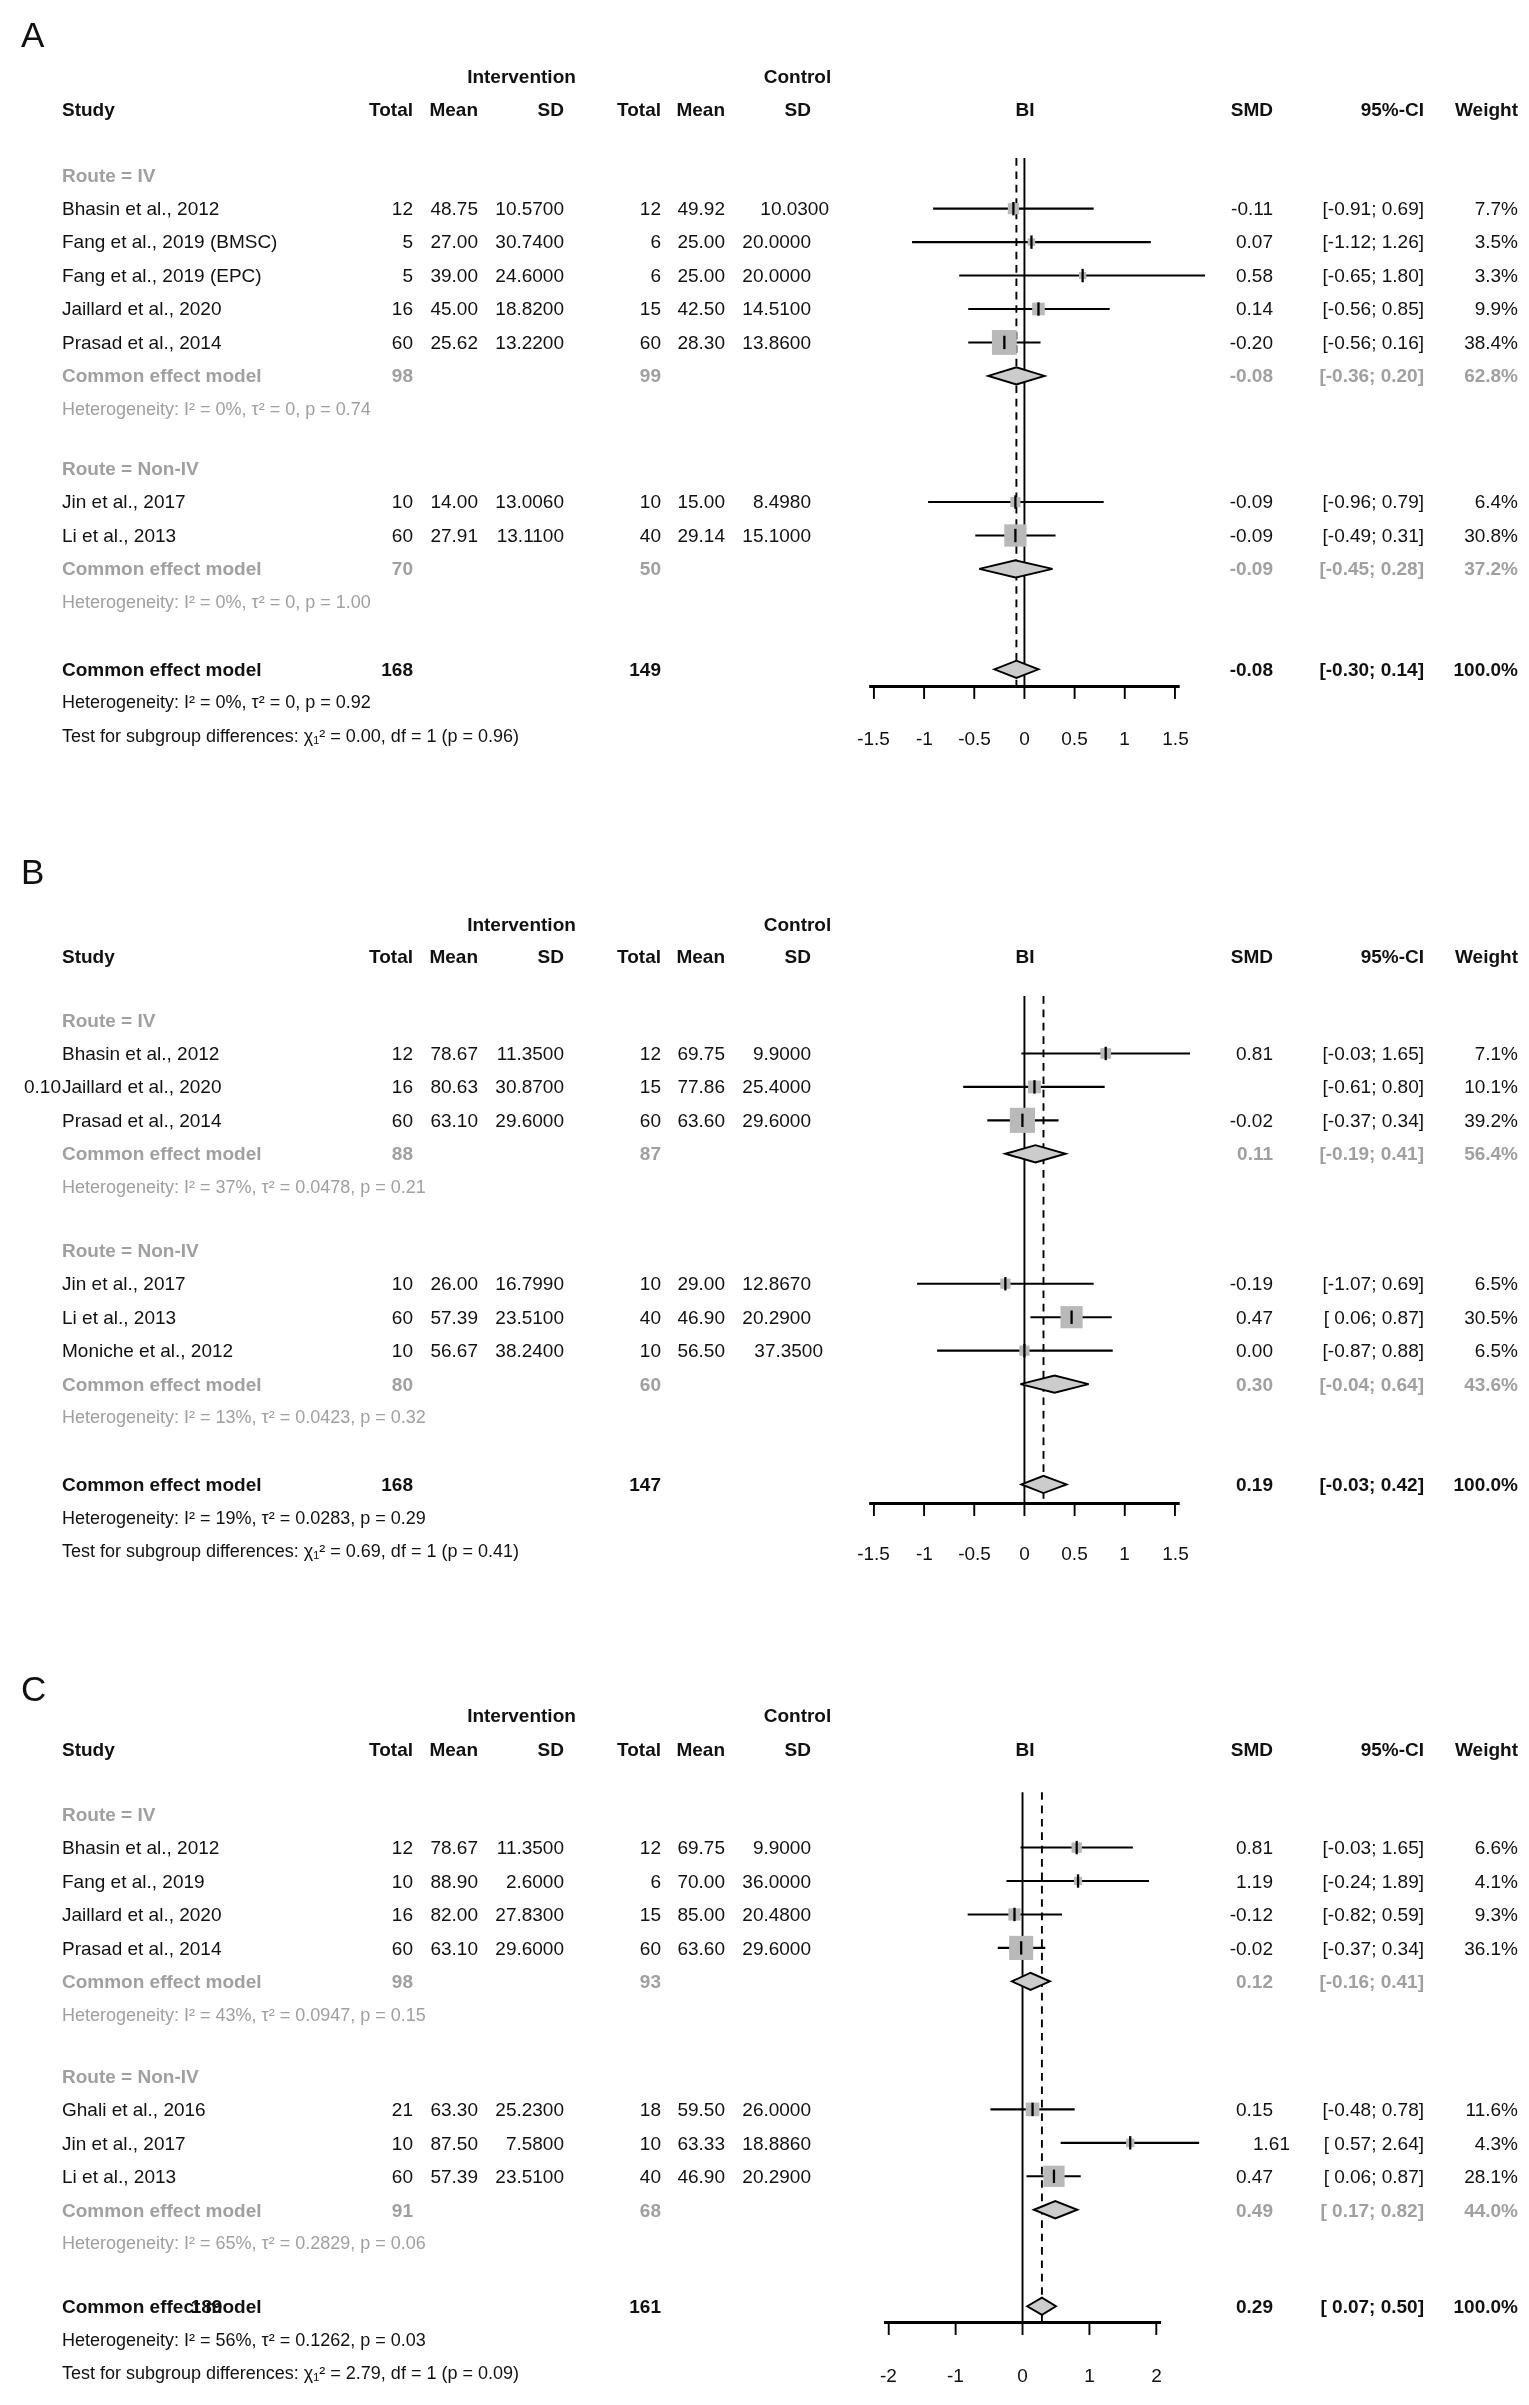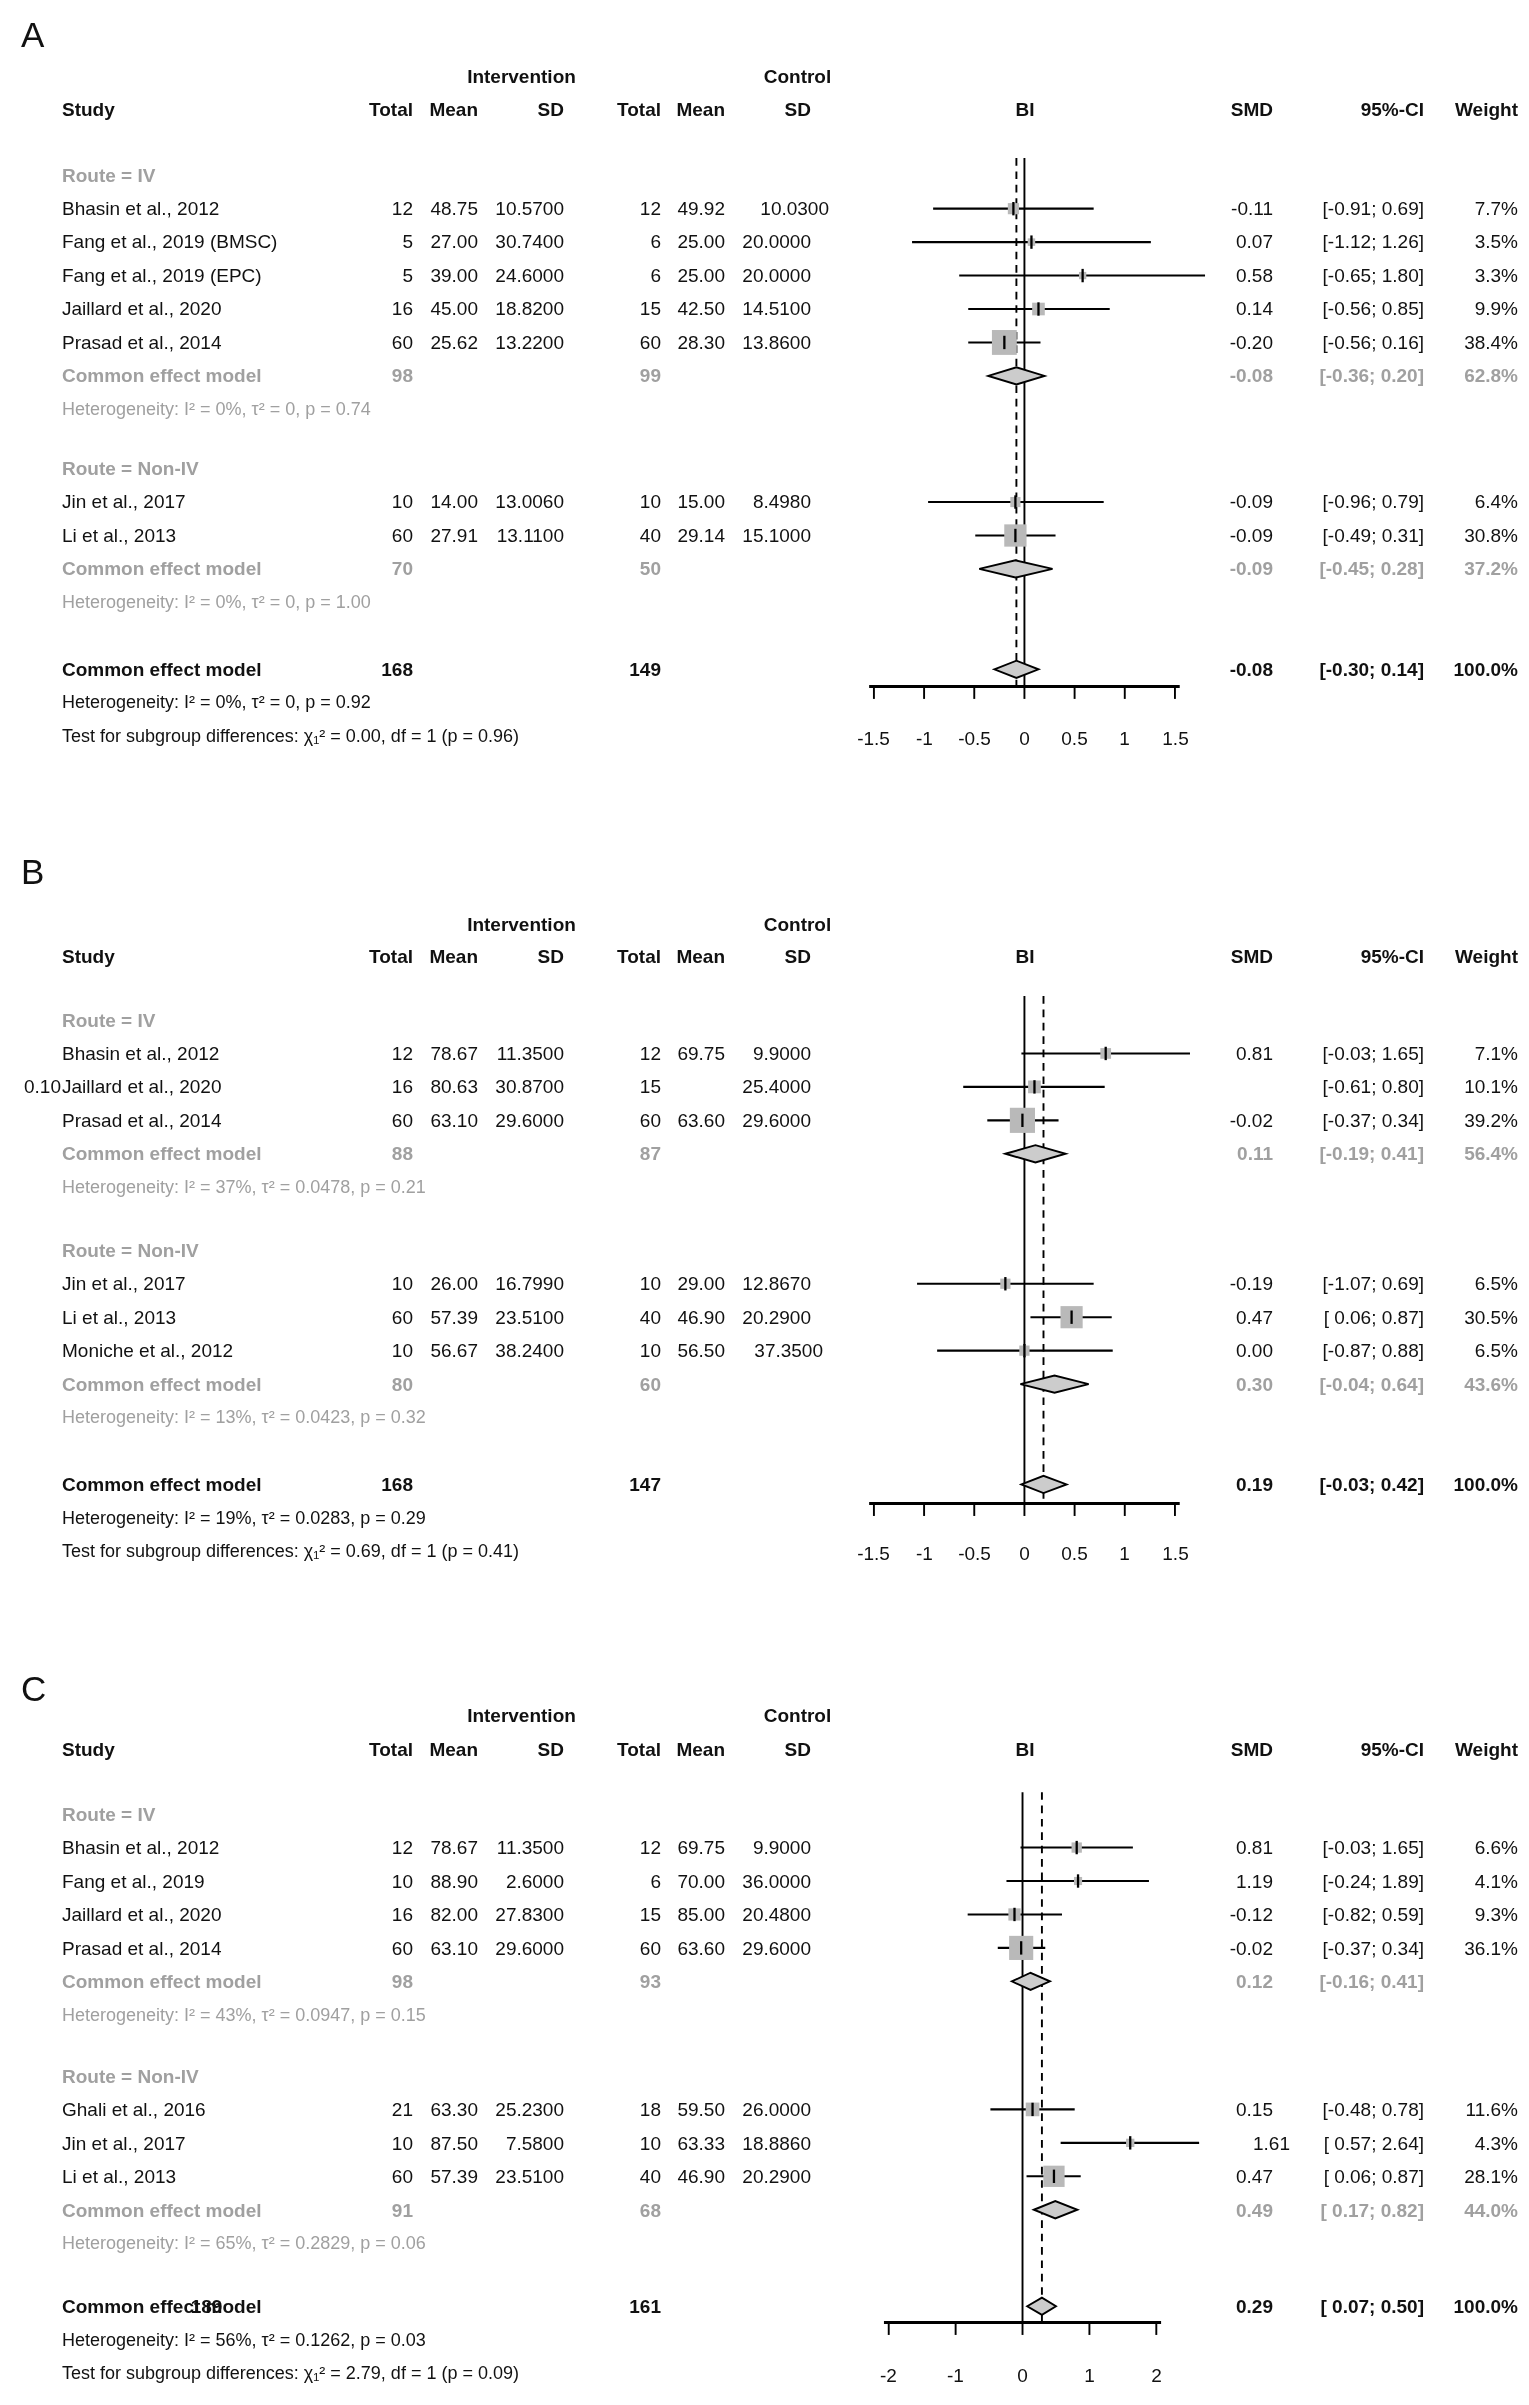--- a/index.html
+++ b/index.html
@@ -255,20 +255,21 @@
       <div class="txt num" style="top: 1041px; left: 0px; width: 725px; text-align: right;">69.75</div>
       <div class="txt num" style="top: 1041px; left: 0px; width: 811px; text-align: right;">9.9000</div>
       <div class="txt num" style="top: 1041px; left: 0px; width: 1273px; text-align: right;">0.81</div>
       <div class="txt num" style="top: 1041px; left: 0px; width: 1424px; text-align: right;">[-0.03; 1.65]</div>
       <div class="txt num" style="top: 1041px; left: 0px; width: 1518px; text-align: right;">7.1%</div>
       <div class="txt" style="top: 1074px; left: 62px;">Jaillard et al., 2020</div>
       <div class="txt num" style="top: 1074px; left: 0px; width: 413px; text-align: right;">16</div>
       <div class="txt num" style="top: 1074px; left: 0px; width: 478px; text-align: right;">80.63</div>
       <div class="txt num" style="top: 1074px; left: 0px; width: 564px; text-align: right;">30.8700</div>
       <div class="txt num" style="top: 1074px; left: 0px; width: 661px; text-align: right;">15</div>
+      <div class="txt num" style="top: 1074px; left: 0px; width: 725px; text-align: right;">77.86</div>
       <div class="txt num" style="top: 1074px; left: 0px; width: 811px; text-align: right;">25.4000</div>
       <div class="txt num" style="top: 1074px; left: 4px; width: 1273px; text-align: left; padding-left: 20px;">0.10</div>
       <div class="txt num" style="top: 1074px; left: 0px; width: 1424px; text-align: right;">[-0.61; 0.80]</div>
       <div class="txt num" style="top: 1074px; left: 0px; width: 1518px; text-align: right;">10.1%</div>
       <div class="txt" style="top: 1108px; left: 62px;">Prasad et al., 2014</div>
       <div class="txt num" style="top: 1108px; left: 0px; width: 413px; text-align: right;">60</div>
       <div class="txt num" style="top: 1108px; left: 0px; width: 478px; text-align: right;">63.10</div>
       <div class="txt num" style="top: 1108px; left: 0px; width: 564px; text-align: right;">29.6000</div>
       <div class="txt num" style="top: 1108px; left: 0px; width: 661px; text-align: right;">60</div>
       <div class="txt num" style="top: 1108px; left: 0px; width: 725px; text-align: right;">63.60</div>

